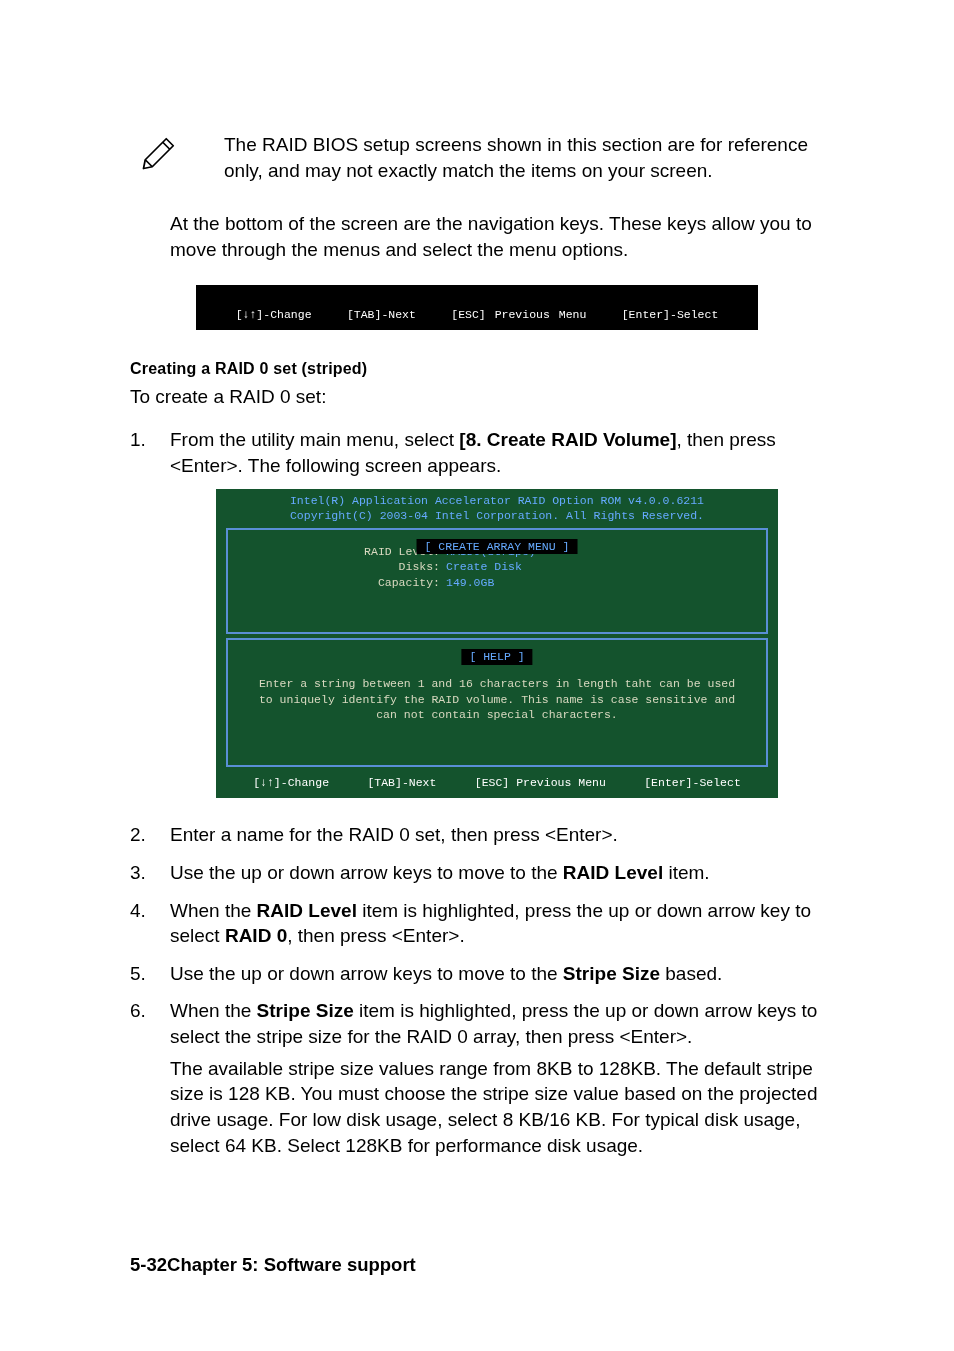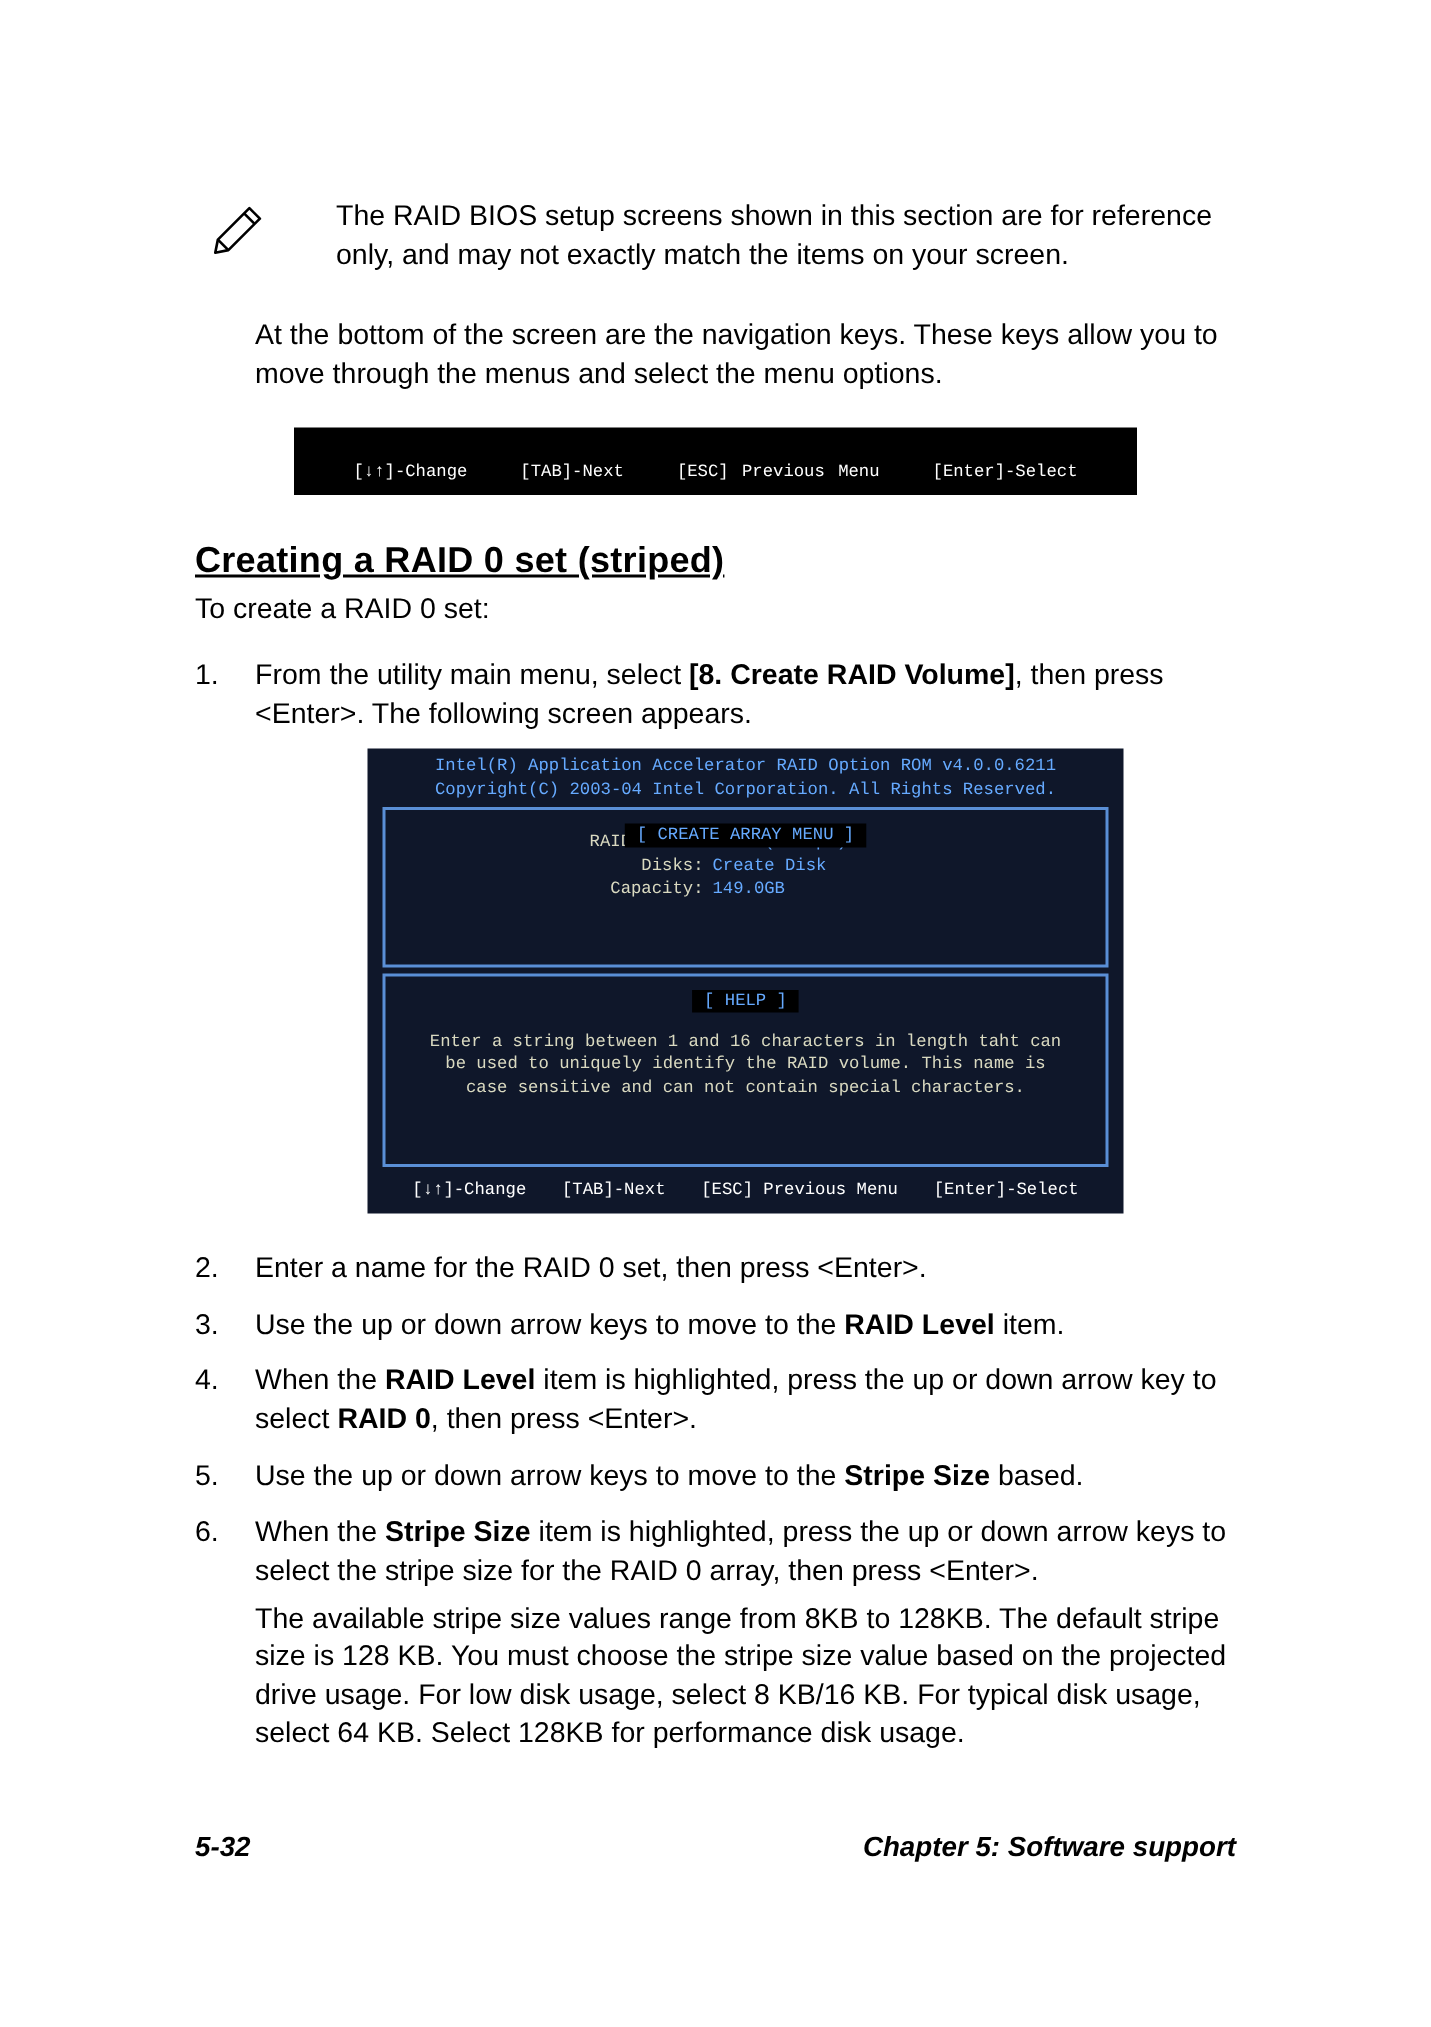--- a/index.html
+++ b/index.html
@@ -33,40 +33,39 @@
     font-family: "Courier New", monospace;
     color: #fff;
     font-size: 11.5px;
     text-align: center;
     word-spacing: 2px;
   }
   .navbar-row { display: flex; justify-content: space-around; padding: 0 18px; }
 
   h2.section {
     font-weight: 700;
-    font-size: 24px;
+    font-size: 16px;
     margin: 12px 0 4px 0;
     letter-spacing: 0.2px;
-    text-decoration: underline;
   }
   .subpara { margin: 0 0 18px 0; }
 
   ol.steps { list-style: none; margin-left: 0; }
   ol.steps > li { display: flex; margin-bottom: 6px; }
   ol.steps > li > .num { width: 40px; flex: 0 0 40px; }
   ol.steps > li > .body { flex: 1; }
   ol.steps > li .body p { margin-bottom: 6px; }
 
   .bold { font-weight: 700; }
 
   
   .bios {
-    width: 504px;
+    width: 562px;
     margin: 10px auto 18px auto;
-    background: #0f172a;
+    background: #14532d;
     font-family: "Courier New", monospace;
     color: #66aaff;
     font-size: 11.5px;
     line-height: 1.35;
     padding: 4px 0 2px 0;
   }
   .bios .hdr { text-align: center; color: #66aaff; padding: 0 6px; }
   .bios .panel {
     border: 2px double #5a8fd6;
     margin: 4px 10px;
@@ -91,27 +90,26 @@
   .bios .footer {
     display: flex;
     justify-content: space-around;
     color: #fff;
     padding: 4px 18px 6px 18px;
     font-size: 11.5px;
   }
 
   .page-footer {
     display: flex;
-    justify-content: space-between;
+    justify-content: flex-start;
     font-weight: 700;
     font-size: 18.5px;
     border-top: 0 solid transparent;
-    margin-top: 44px;
+    margin-top: 89px;
     padding: 0 0 40px 0;
-    font-style: italic;
   }
 </style>
 </head>
 <body>
 
 <div class="note-row">
   <div class="note-icon">
     <svg viewBox="0 0 48 48" width="42" height="42">
       <path d="M6 34 L30 10 L38 18 L14 42 L4 44 Z" fill="none" stroke="#000" stroke-width="2" stroke-linejoin="round"></path>
       <path d="M26 14 L34 22" stroke="#000" stroke-width="2"></path>

